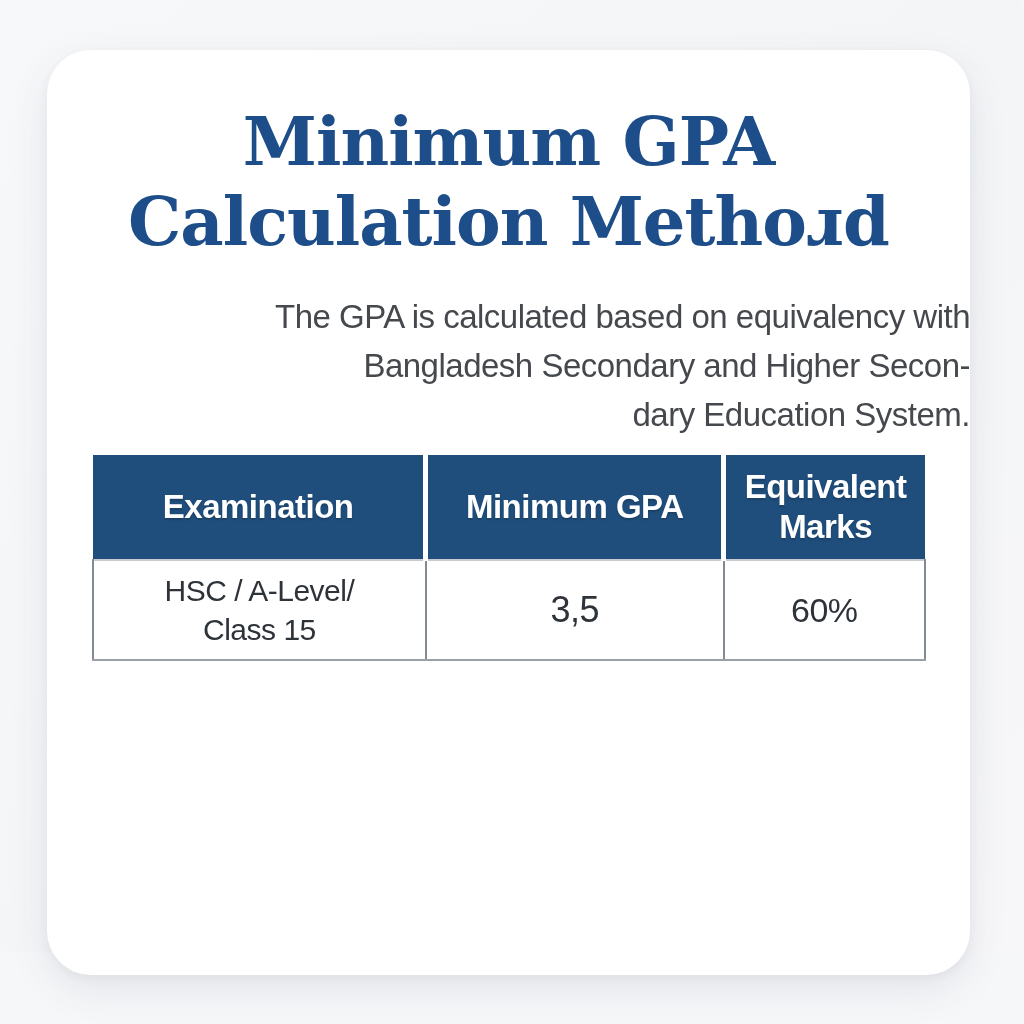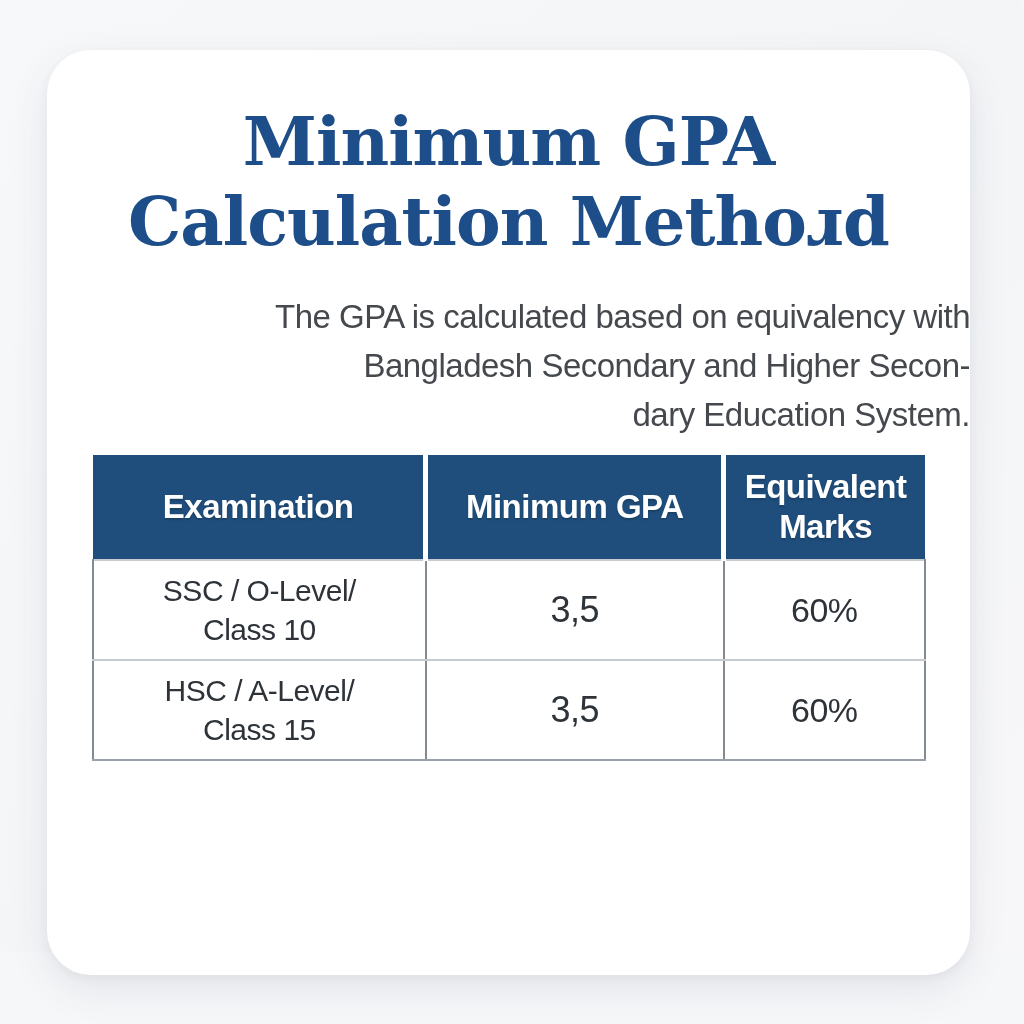--- a/index.html
+++ b/index.html
@@ -116,26 +116,20 @@
       <thead>
         <tr>
           <th>Examination</th>
           <th class="gap">Minimum GPA</th>
           <th class="gap">Equivalent
 Marks</th>
         </tr>
       </thead>
       <tbody>
         <tr>
-          <td class="exam">SSC / O-Level/
-Class 10</td>
-          <td class="gpa">3,5</td>
-          <td class="marks">60%</td>
-        </tr>
-        <tr>
           <td class="exam">HSC / A-Level/
 Class 15</td>
           <td class="gpa">3,5</td>
           <td class="marks">60%</td>
         </tr>
       </tbody>
     </table>
 
   </div>
 </div>

